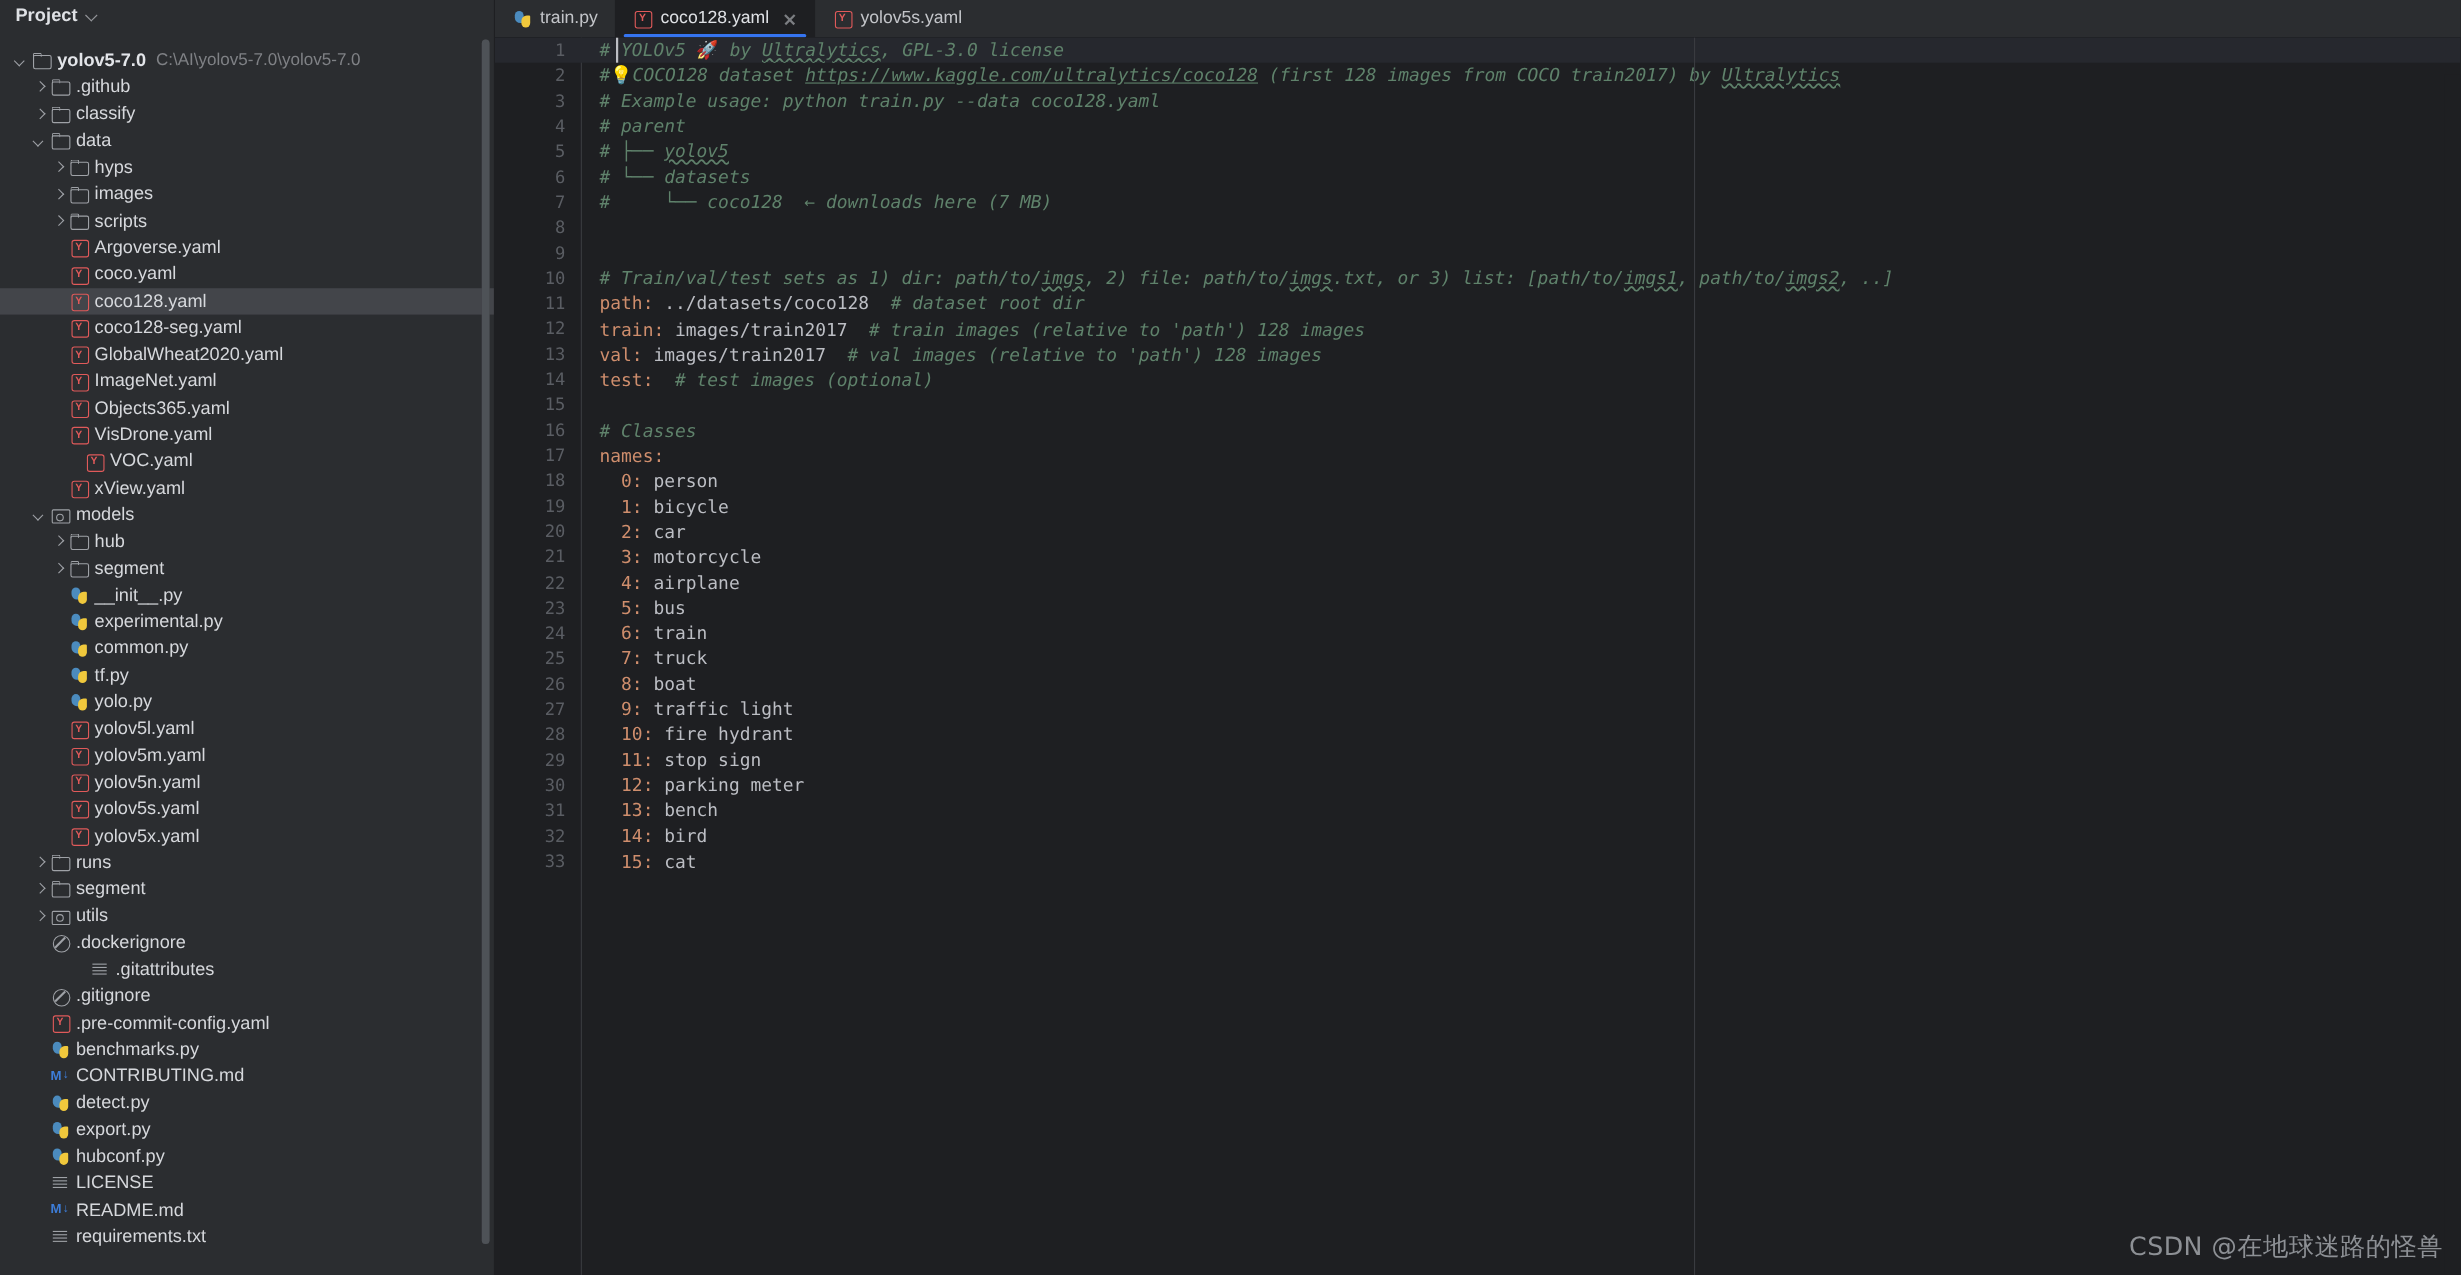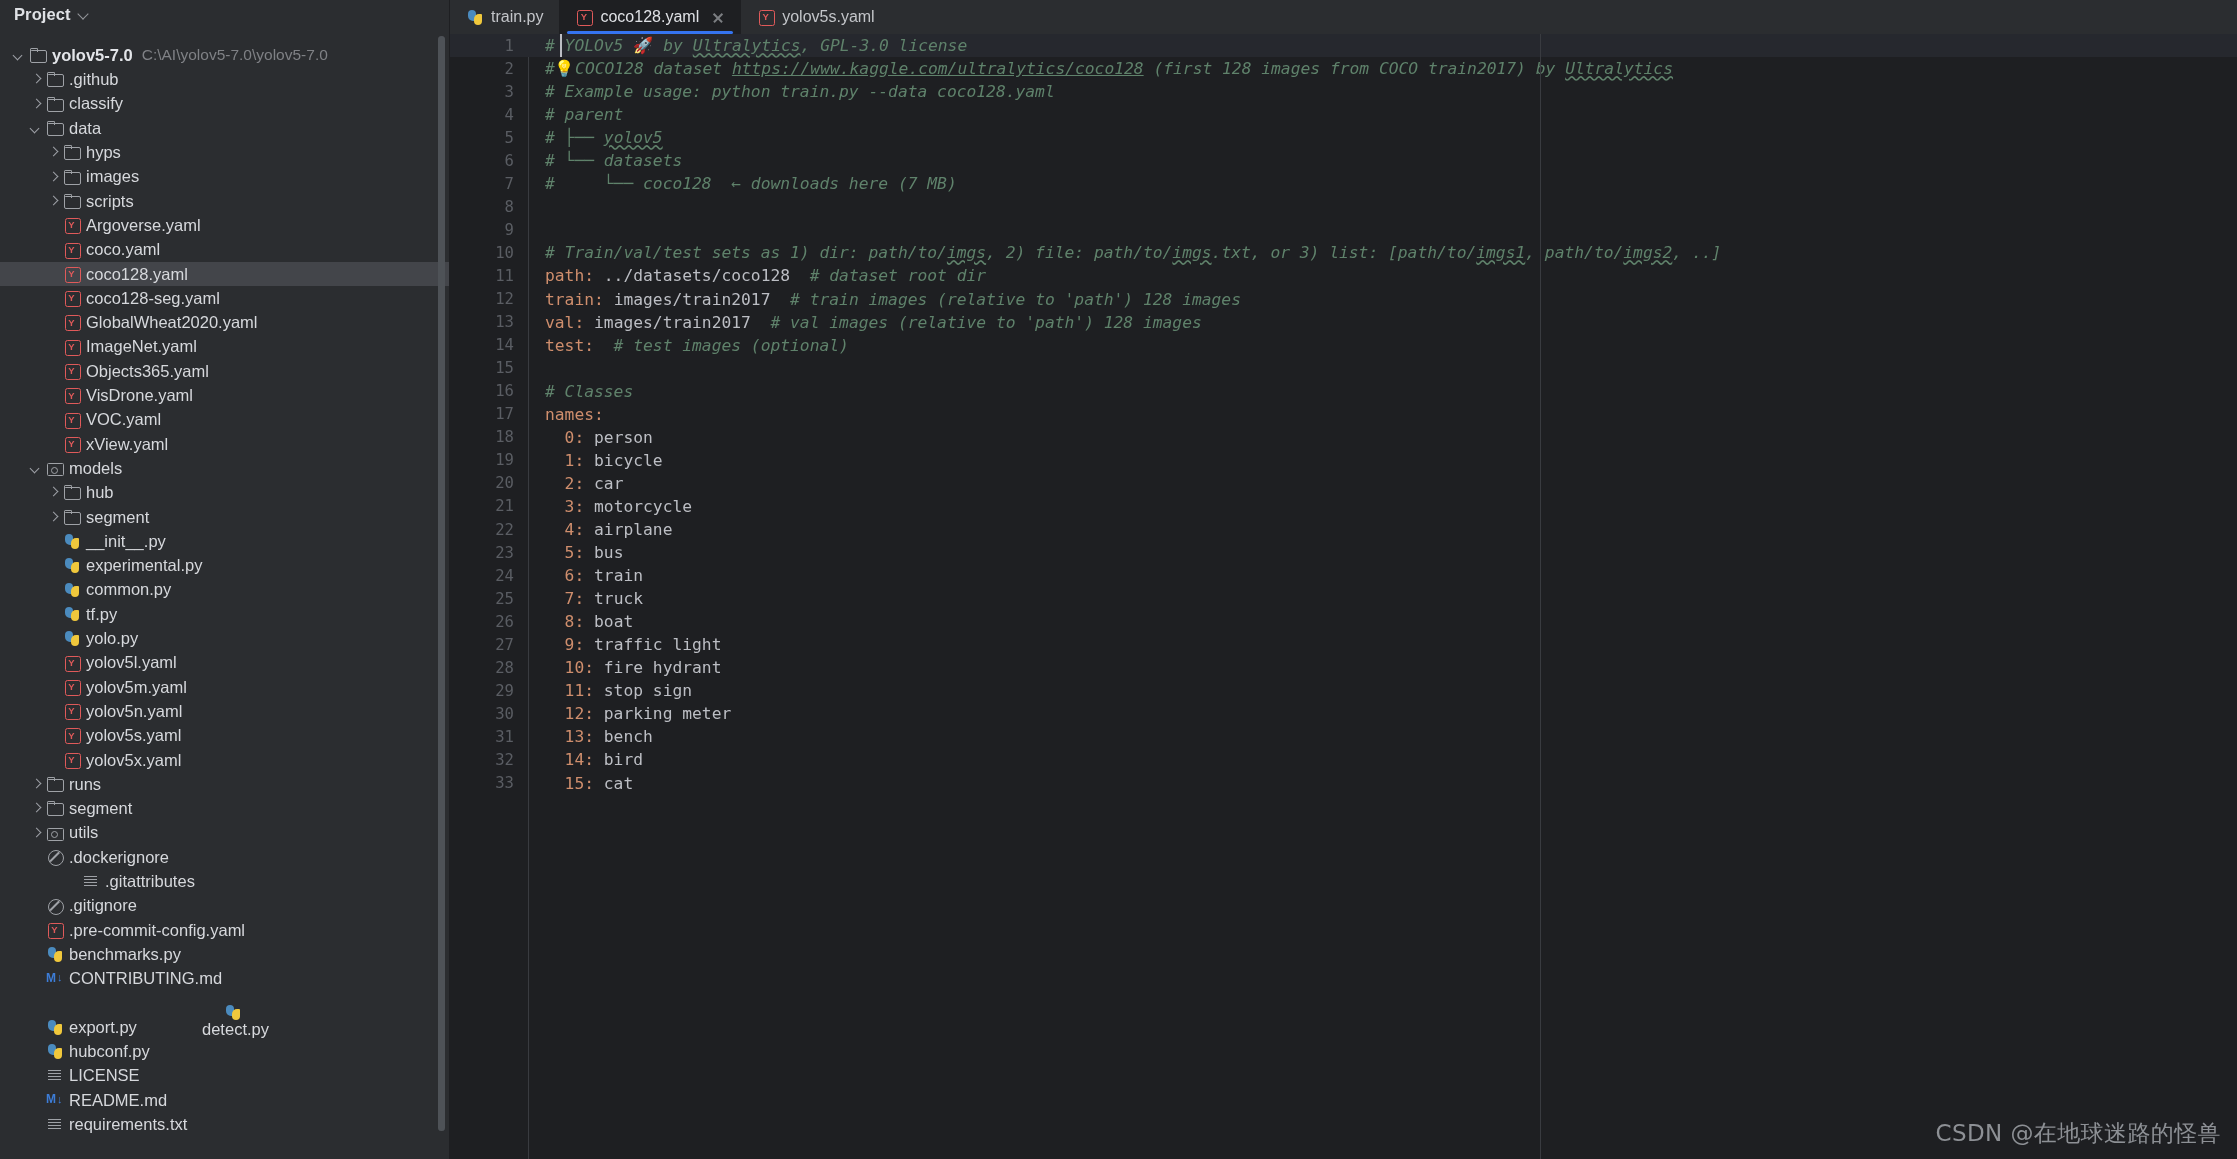--- a/index.html
+++ b/index.html
@@ -290,21 +290,21 @@
           <div class="row" style="padding-left: 46px;">
             <span class="arrow"></span>
             <span class="ic ic-yaml"></span>
             <span class="lbl">Objects365.yaml</span>
           </div>
           <div class="row" style="padding-left: 46px;">
             <span class="arrow"></span>
             <span class="ic ic-yaml"></span>
             <span class="lbl">VisDrone.yaml</span>
           </div>
-          <div class="row" style="padding-left: 46px;">
+          <div class="row" style="padding-left: 60px;">
             <span class="arrow"></span>
             <span class="ic ic-yaml"></span>
             <span class="lbl">VOC.yaml</span>
           </div>
           <div class="row" style="padding-left: 46px;">
             <span class="arrow"></span>
             <span class="ic ic-yaml"></span>
             <span class="lbl">xView.yaml</span>
           </div>
           <div class="row" style="padding-left: 29px;">
@@ -410,21 +410,21 @@
           <div class="row" style="padding-left: 29px;">
             <span class="arrow"></span>
             <span class="ic ic-py"></span>
             <span class="lbl">benchmarks.py</span>
           </div>
           <div class="row" style="padding-left: 29px;">
             <span class="arrow"></span>
             <span class="ic ic-md"></span>
             <span class="lbl">CONTRIBUTING.md</span>
           </div>
-          <div class="row" style="padding-left: 29px; flex-direction: column;">
+          <div class="row" style="padding-left: 29px;">
             <span class="arrow"></span>
             <span class="ic ic-py"></span>
             <span class="lbl">detect.py</span>
           </div>
           <div class="row" style="padding-left: 29px;">
             <span class="arrow"></span>
             <span class="ic ic-py"></span>
             <span class="lbl">export.py</span>
           </div>
           <div class="row" style="padding-left: 29px;">

